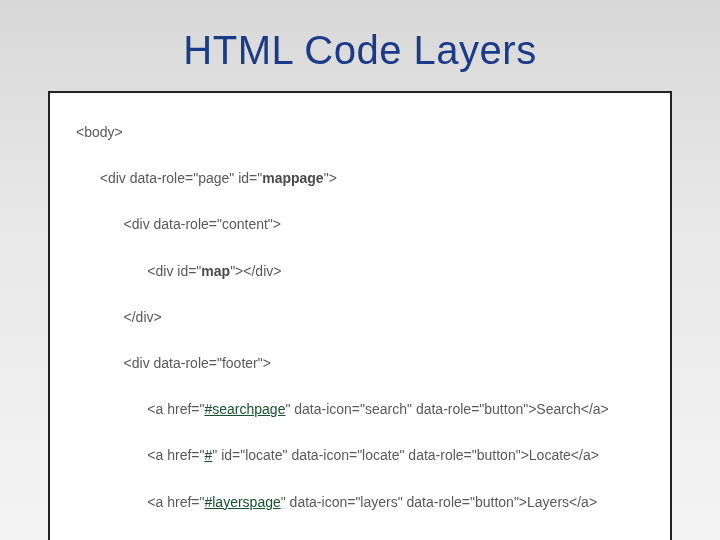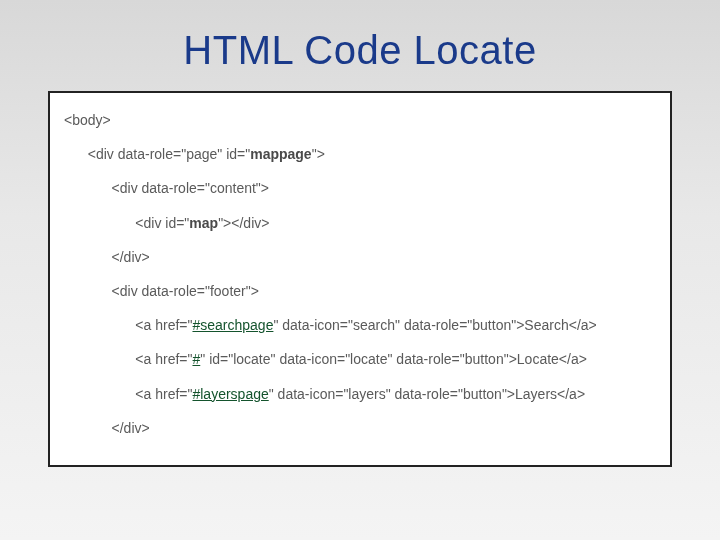--- a/index.html
+++ b/index.html
@@ -29,38 +29,38 @@
     border: 2px solid #222;
     background: #ffffff;
     padding: 10px 6px 20px 6px;
     font-family: Arial, Helvetica, sans-serif;
     font-size: 14px;
     color: #5a5a5a;
     line-height: 1.3;
   }
   .codeline {
     white-space: pre;
-    margin: 0;
+    margin: 12px;
     padding: 8px 0 8px 0;
   }
   .i0 { padding-left: 8px; }
   .i1 { padding-left: 24px; }
   .i2 { padding-left: 40px; }
   .i3 { padding-left: 56px; }
   .codeline b { font-weight: bold; color: #4a4a4a; text-align: center; }
   .codeline .link {
     color: #14532d;
     text-decoration: underline;
   }
 </style>
 </head>
 <body>
 
 <div class="slide">
-  <h1 class="title">HTML Code Locate</h1>
+  <h1 class="title">HTML Code Layers</h1>
 
   <div class="codebox">
 
     <div class="codeline i0">&lt;body&gt;</div>
 
     <div class="codeline i1"><span>  &lt;div data-role="page" id="</span><b>mappage</b><span>"&gt;</span></div>
 
     <div class="codeline i2">    &lt;div data-role="content"&gt;</div>
 
     <div class="codeline i3"><span>      &lt;div id="</span><b>map</b><span>"&gt;&lt;/div&gt;</span></div>

